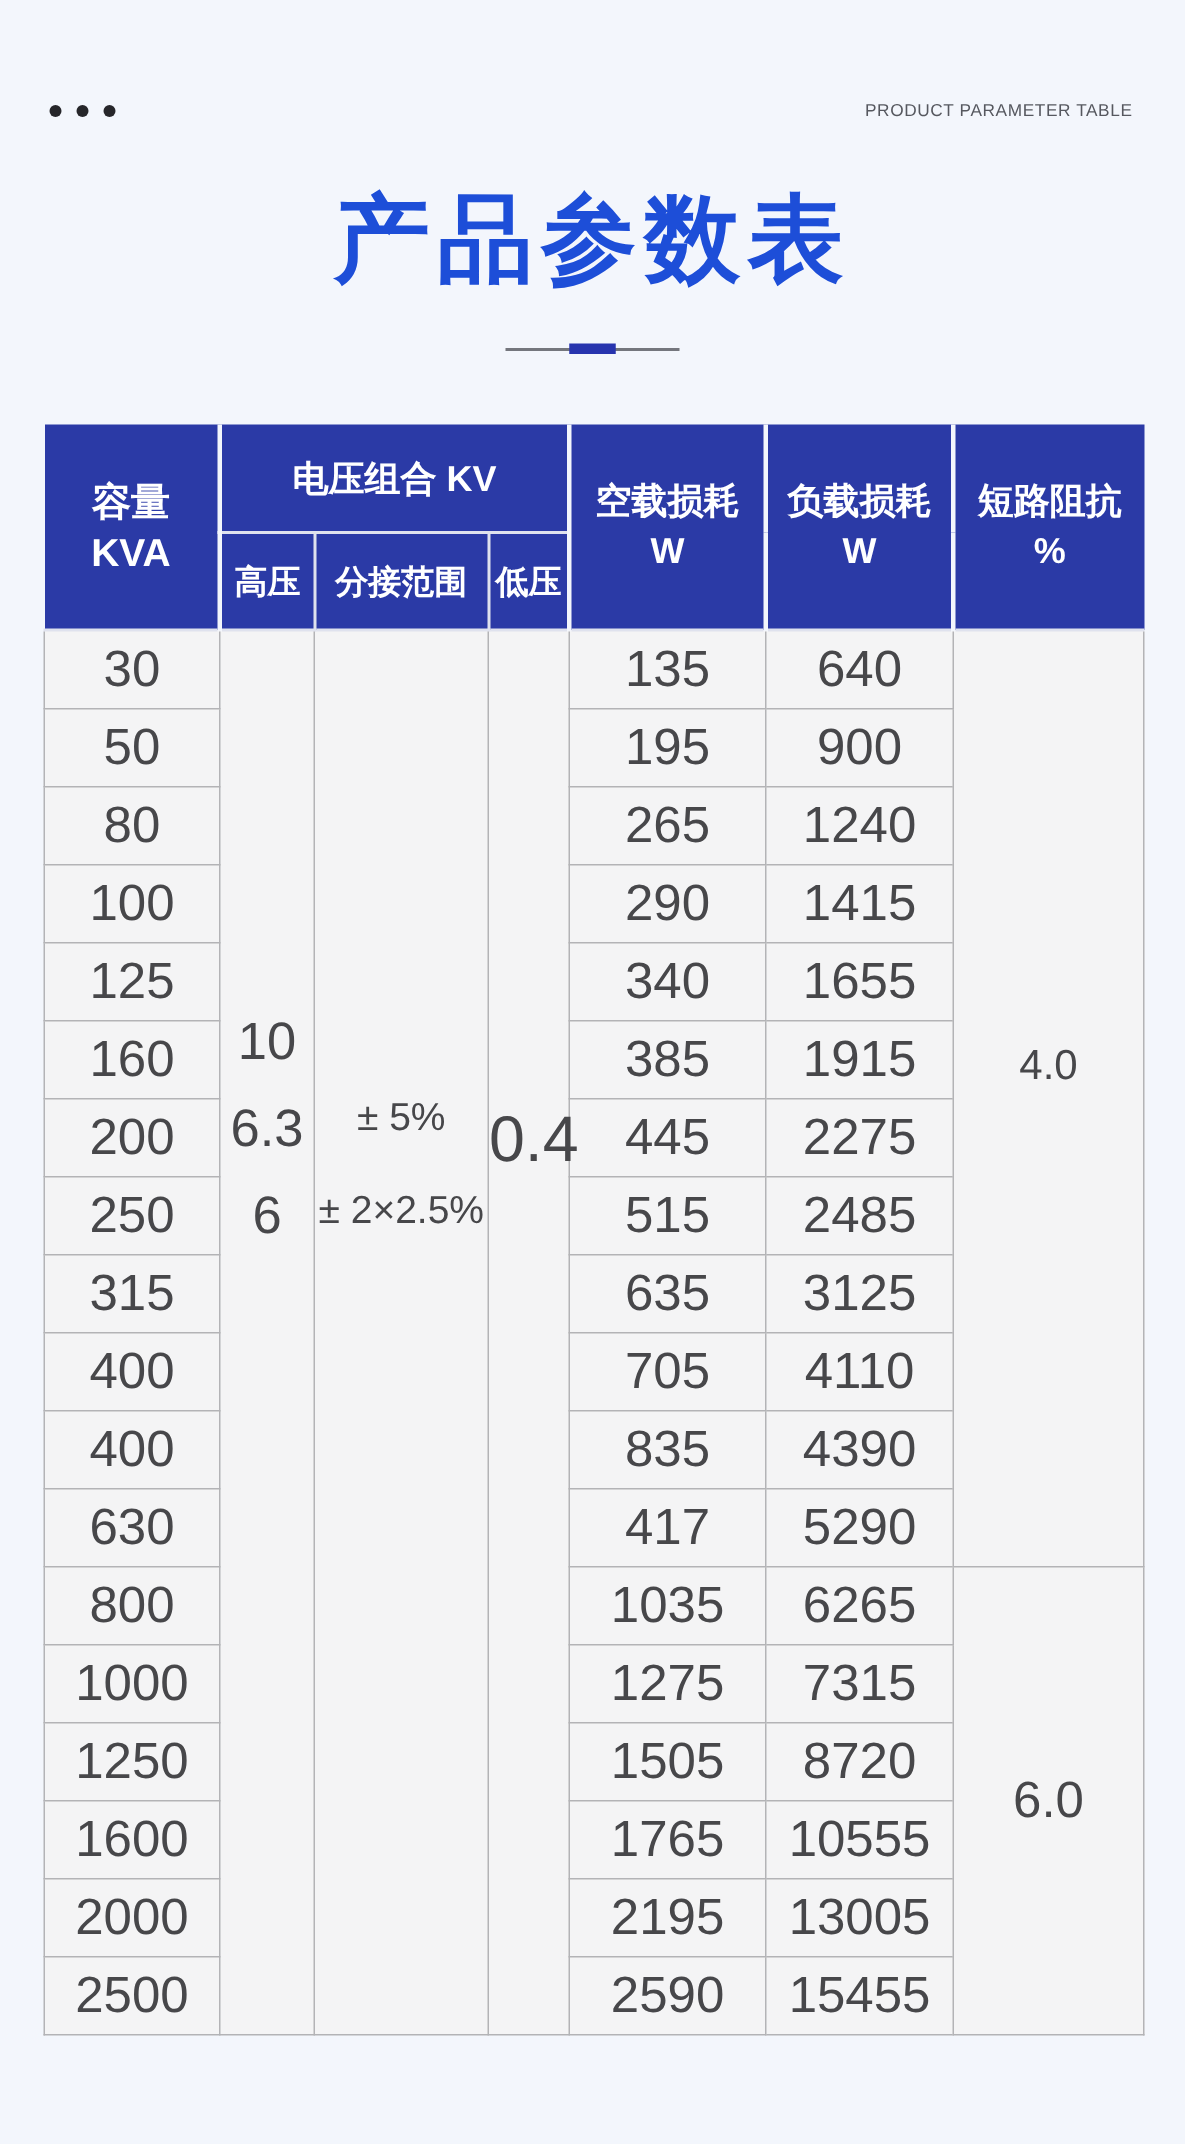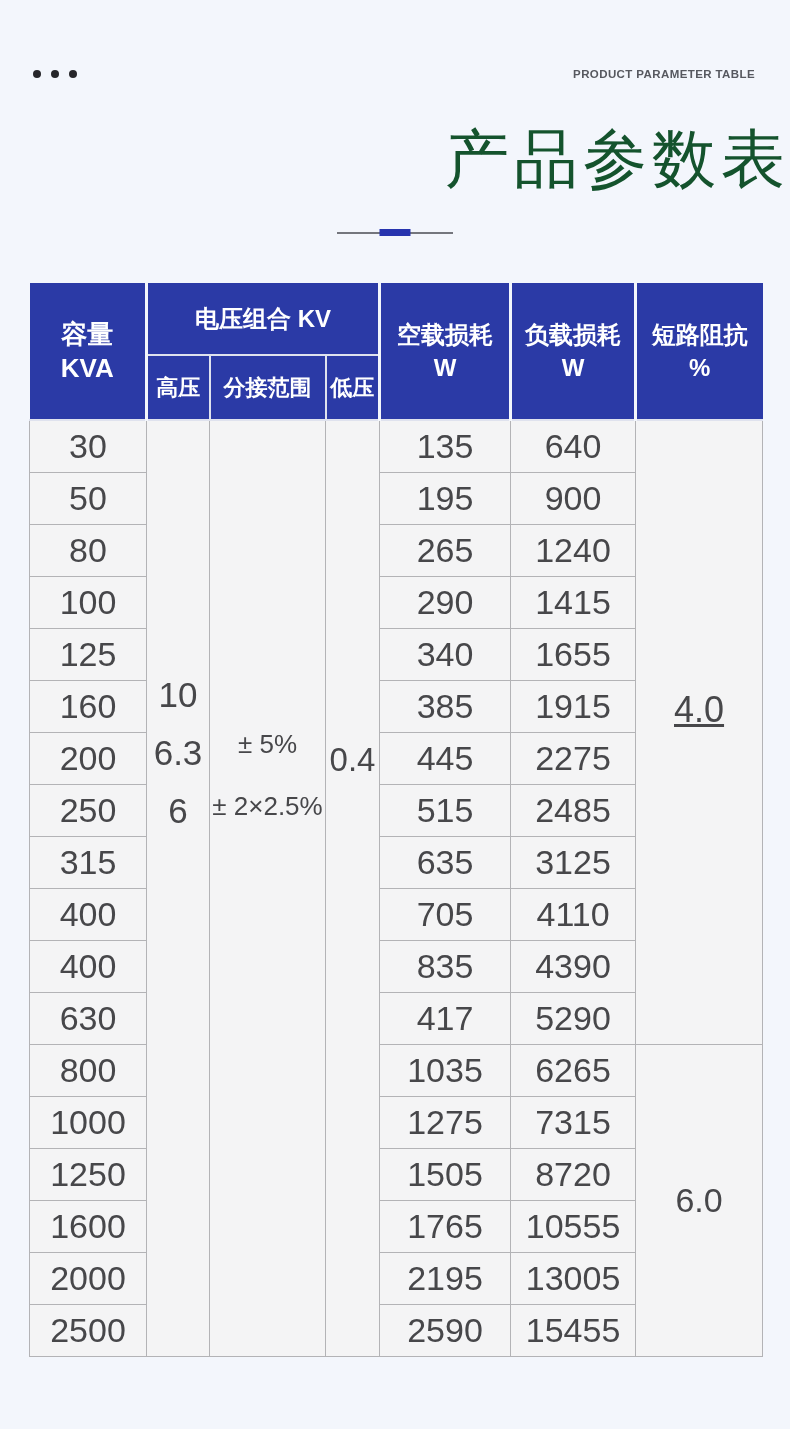--- a/index.html
+++ b/index.html
@@ -20,27 +20,27 @@
     position:relative;overflow:hidden;
   }
   
   .topbar{
     position:absolute;top:68px;left:33px;right:35px;
     display:flex;justify-content:space-between;align-items:center;
   }
   .dots{display:flex;gap:10px;align-items:center;}
   .dot{width:8px;height:8px;border-radius:50%;background:#26262a;}
   .eyebrow{
-    font-size:11.5px;color:#56585f;letter-spacing:.4px;font-weight:700;
+    font-size:11.5px;color:#56585f;letter-spacing:.4px;font-weight:400;
   }
   
   .page-title{
     position:absolute;top:116px;left:0;width:100%;
-    margin:0;text-align:right;
-    font-size:64px;font-weight:400;color:#14532d;letter-spacing:5px;
+    margin:0;text-align:center;
+    font-size:64px;font-weight:700;color:#1d4ed8;letter-spacing:5px;
   }
   
   .divider{
     position:absolute;top:228px;left:50%;transform:translateX(-50%);
     width:116px;height:10px;
   }
   .divider-line{
     position:absolute;top:4px;left:0;width:100%;height:2px;background:#74767d;
   }
   .divider-accent{
@@ -76,22 +76,22 @@
     color:var(--ink);
     font-size:34px;font-weight:400;
     text-align:center;vertical-align:middle;
     padding:0;
   }
   tbody td.merged{vertical-align:middle;text-align:center;}
   tbody td.hv{font-size:35px;padding-bottom:270px;}
   tbody td.hv div{line-height:58px;}
   tbody td.tap{font-size:26px;padding-bottom:226px;}
   tbody td.tap div{line-height:62px;}
-  tbody td.lv{font-size:33px;padding-bottom:256px;}
-  tbody td.z1{font-size:36px;padding-bottom:44px;text-decoration:underline;}
+  tbody td.lv{font-size:43px;padding-bottom:256px;}
+  tbody td.z1{font-size:28px;padding-bottom:44px;}
   tbody td.z2{font-size:34px;}
 </style>
 </head>
 <body>
 
 <div class="topbar">
   <div class="dots">
     <span class="dot"></span>
     <span class="dot"></span>
     <span class="dot"></span>

